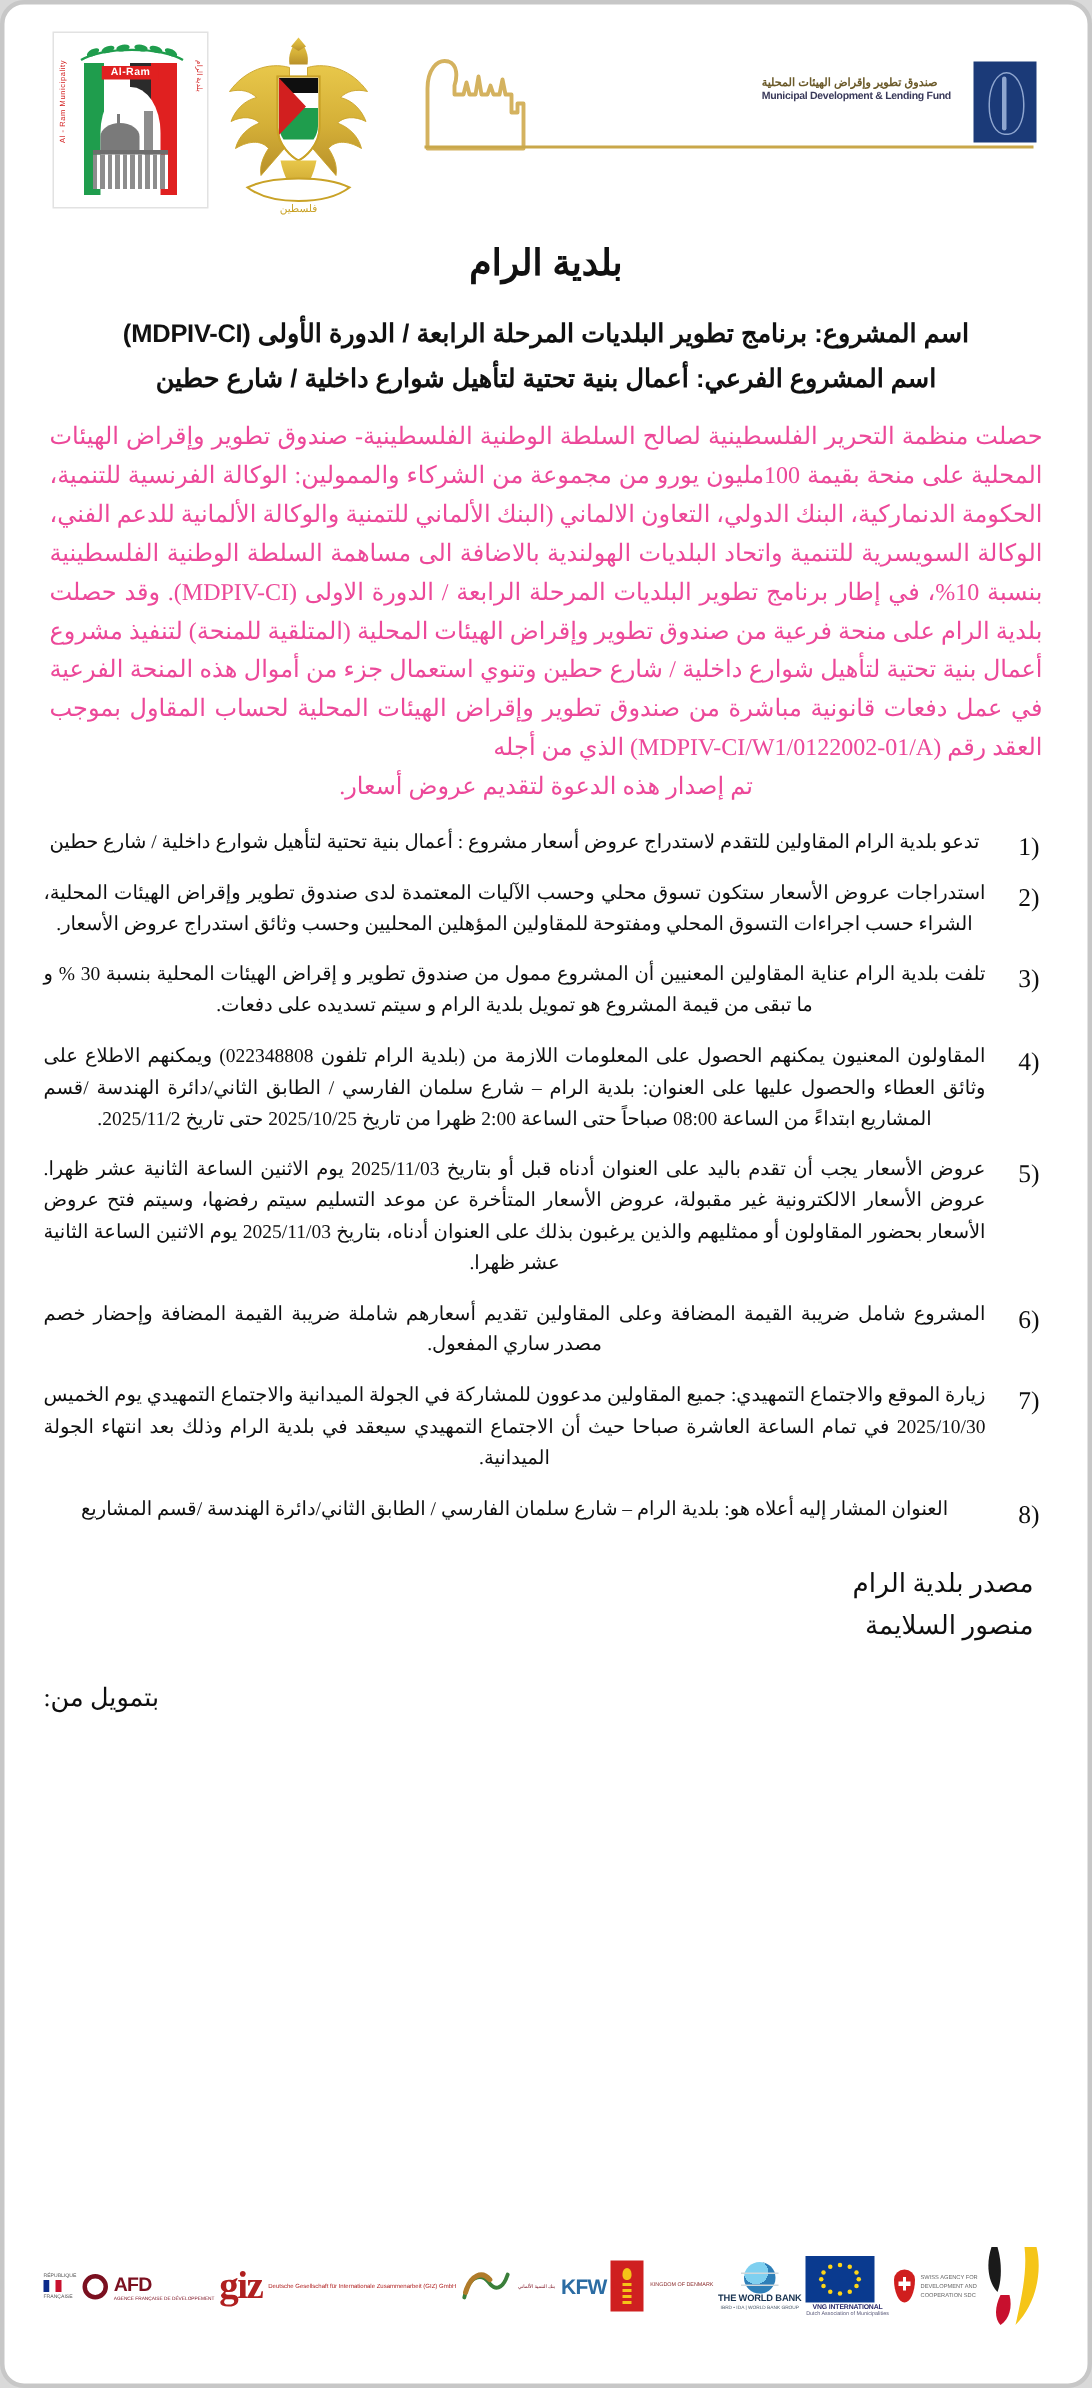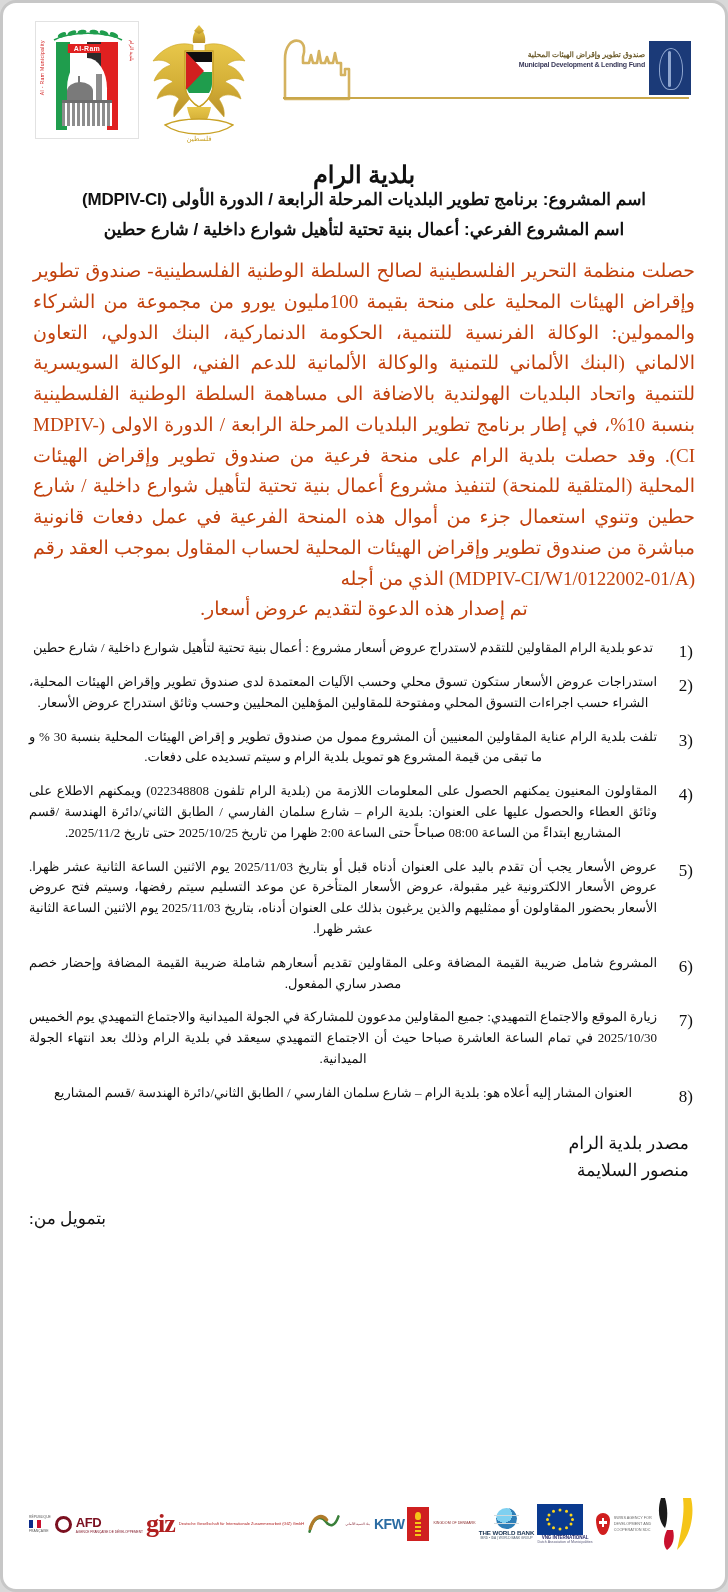--- a/index.html
+++ b/index.html
@@ -102,21 +102,21 @@
     flex: 1 1 auto; height: 110px; position: relative;
     display: flex; align-items: flex-start; justify-content: flex-end;
     padding-top: 6px;
   }
   .mdlf-sky { position: absolute; left: 26px; top: 8px; }
   .mdlf-rule {
     position: absolute; left: 30px; right: 2px; top: 76px;
     height: 2px; background: #c9a74a;
   }
   .mdlf-text {
-    text-align: right; margin-right: 4px; margin-top: 22px;
+    margin-right: 15px; margin-top: 22px;
     line-height: 1.5;
   }
   .mdlf-text .ar {
     font-size: 7.5px; color: #6b5a2a; font-weight: bold;
     font-family: "Liberation Sans", sans-serif; letter-spacing: -.2px;
   }
   .mdlf-text .en {
     font-size: 7px; color: #3a3a5a; font-weight: bold;
     font-family: "Liberation Sans", sans-serif; letter-spacing: -.2px;
   }
@@ -146,31 +146,31 @@
 
   .proj-line {
     text-align: center;
     font-family: "Liberation Sans", sans-serif;
     font-weight: bold;
     font-size: 17px;
     color: #111;
     margin: 0;
     letter-spacing: -.2px;
   }
-  .proj-line.first { }
+  .proj-line.first { margin-top: 22px; }
   .proj-line.second { margin-top: 9px; }
 
   
   .intro {
     margin: 16px 4px 0 4px;
-    font-size: 19px;
+    font-size: 16px;
     line-height: 1.62;
     text-align: justify;
     text-align-last: center;
-    color: #c2410c;
+    color: #ec4899;
   }
   .intro .blk { display: block; text-align: justify; text-align-last: right; }
   .intro .last { text-align: right; text-align-last: right; }
 
   ol.items {
     list-style: none;
     margin: 6px 0 0 0;
     padding: 0;
     counter-reset: itm;
   }

